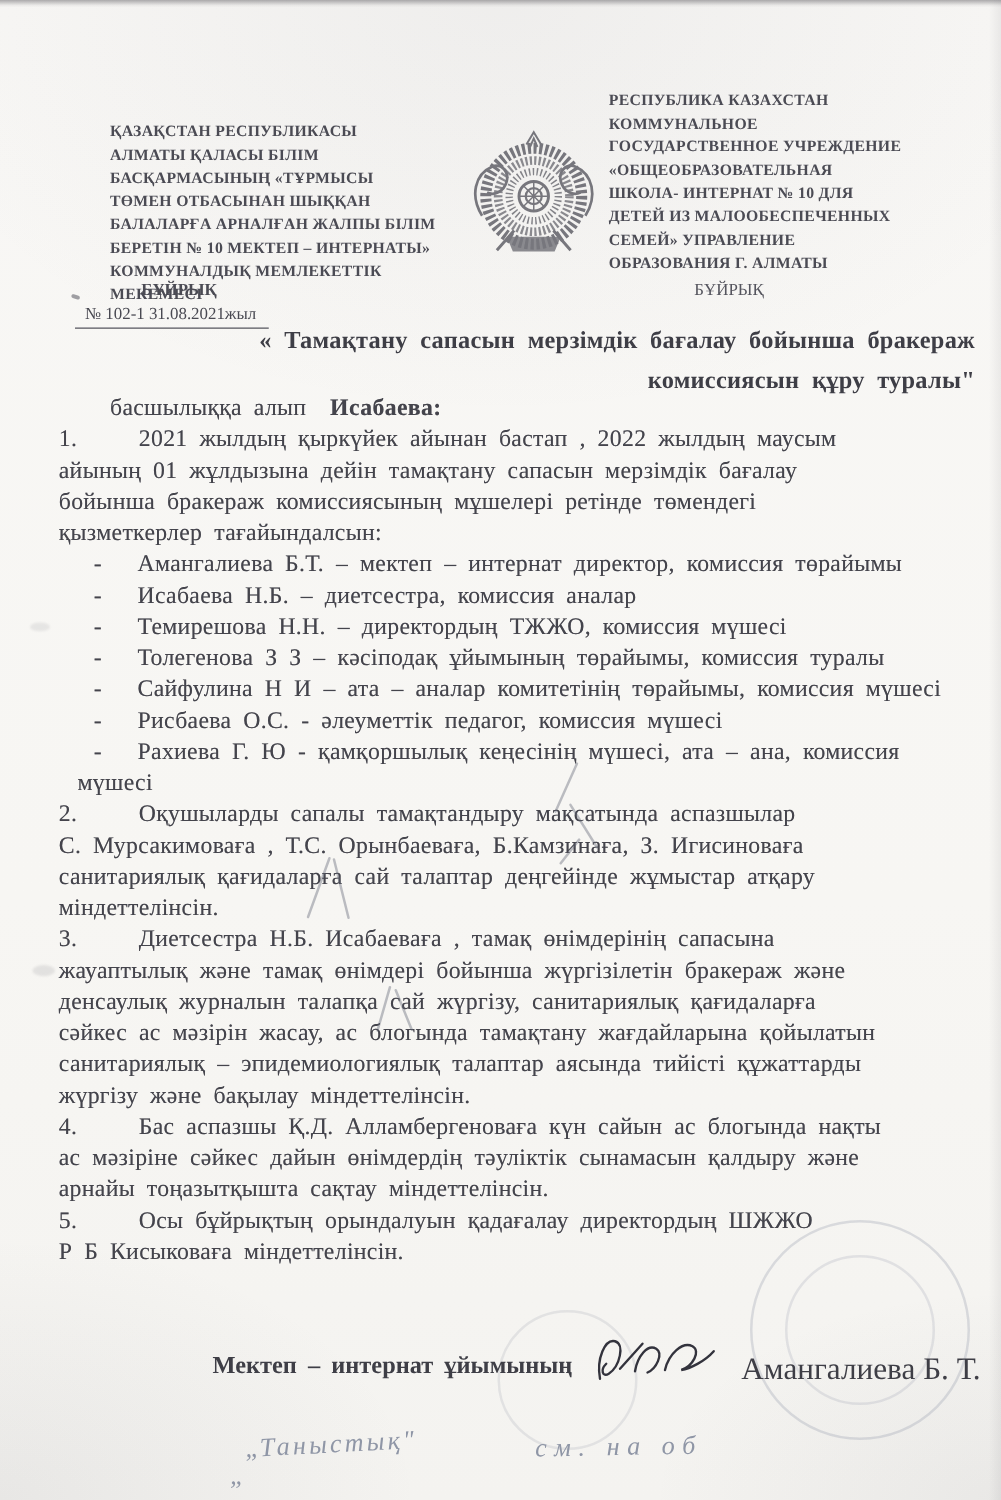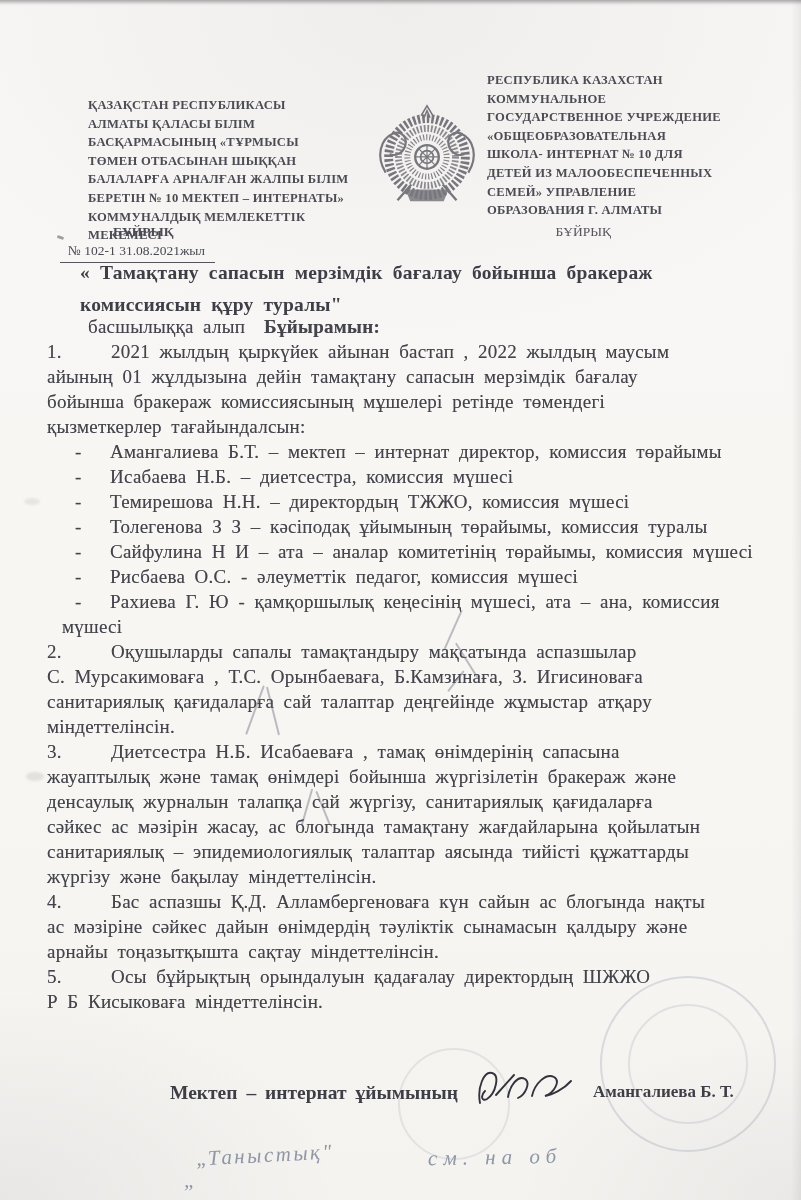--- a/index.html
+++ b/index.html
@@ -32,21 +32,21 @@
   
   .order-row{position:absolute;top:224px;left:0;width:714px;height:20px;
     font-weight:bold;font-size:13.5px;color:#4b4b54;}
   .order-kk{position:absolute;left:113px;}
   .order-ru{position:absolute;right:103px;font-weight:normal;color:#55555e;}
   .order-num{position:absolute;top:243px;left:60px;font-weight:normal;font-size:13.5px;
     color:#494952;padding:0 10px 3px 8px;border-bottom:1.6px solid #55555e;white-space:nowrap;}
 
   
   .title{position:absolute;top:257px;left:80px;width:700px;margin:0;
-    font-size:19.5px;line-height:32px;font-weight:bold;text-align:left;
+    font-size:19.5px;line-height:32px;font-weight:bold;text-align:right;
     color:#3e3e46;word-spacing:5px;letter-spacing:.2px;white-space:nowrap;}
 
   
   .body-text{position:absolute;left:47px;top:314px;width:720px;
     font-size:19px;line-height:25px;letter-spacing:.25px;word-spacing:4.5px;
     color:#44444c;text-shadow:0 0 .5px rgba(62,62,72,.45);}
   .blk{display:block;white-space:nowrap;}
   .intro{margin:0 0 0 41px;}
   .intro .first{text-indent:30px;}
   .item{position:relative;margin:0;}
@@ -54,21 +54,21 @@
   .item .lines{display:block;text-indent:64px;white-space:nowrap;}
   .members{list-style:none;margin:0;padding:0;}
   .members li{position:relative;margin-left:15px;}
   .members .dash{position:absolute;left:13px;top:0;}
   .members .mtxt{display:block;text-indent:48px;white-space:normal;max-width:700px;}
   .final-line b{letter-spacing:.3px;}
 
   
   .sig-title{position:absolute;left:170px;top:1082px;font-weight:bold;font-size:19.5px;
     color:#3e3e46;word-spacing:4px;white-space:nowrap;}
-  .sig-name{position:absolute;left:593px;top:1082px;font-weight:bold;font-size:17px;
+  .sig-name{position:absolute;left:593px;top:1082px;font-weight:normal;font-size:25px;
     color:#3e3e46;white-space:nowrap;}
   .sig-mark{position:absolute;left:472px;top:1063px;width:110px;height:52px;}
 
   
   .stamp{position:absolute;border-radius:50%;border:2px solid rgba(150,156,172,.30);}
   .stamp-outer{left:600px;top:976px;width:172px;height:172px;}
   .stamp-inner{left:628px;top:1004px;width:116px;height:116px;border-color:rgba(150,156,172,.22);}
   .stamp-small{left:398px;top:1048px;width:108px;height:108px;border-color:rgba(150,156,172,.20);}
 
   
@@ -126,36 +126,36 @@
   <div class="order-row">
     <span class="order-kk">БҰЙРЫҚ</span>
     <span class="order-ru">БҰЙРЫҚ</span>
   </div>
   <div class="order-num">№ 102-1   31.08.2021жыл</div>
 
   <h1 class="title">« Тамақтану   сапасын  мерзімдік  бағалау  бойынша  бракераж<br>комиссиясын   құру туралы"</h1>
 
   <div class="body-text">
     <p class="intro">
-      <span class="blk final-line"><span>басшылыққа  алып</span>&nbsp; <b>Бұйырамын:</b></span>
+      <span class="blk final-line"><span>басшылыққа  алып</span>&nbsp; <b>Исабаева:</b></span>
     </p>
 
     <div class="item">
       <span class="num">1.</span>
       <span class="lines">2021 жылдың  қыркүйек  айынан  бастап , 2022 жылдың  маусым<br>айының  01 жұлдызына  дейін  тамақтану   сапасын  мерзімдік  бағалау<br>бойынша   бракераж   комиссиясының  мұшелері  ретінде  төмендегі<br>қызметкерлер  тағайындалсын:</span>
     </div>
 
     <ul class="members">
       <li>
           <span class="dash">-</span>
           <span class="mtxt">Амангалиева Б.Т. – мектеп – интернат директор, комиссия  төрайымы</span>
         </li>
       <li>
           <span class="dash">-</span>
-          <span class="mtxt">Исабаева Н.Б. – диетсестра, комиссия мүшесі</span>
+          <span class="mtxt">Исабаева Н.Б. – диетсестра, комиссия аналар</span>
         </li>
       <li>
           <span class="dash">-</span>
           <span class="mtxt">Темирешова Н.Н.  – директордың  ТЖЖО, комиссия мүшесі</span>
         </li>
       <li>
           <span class="dash">-</span>
           <span class="mtxt">Толегенова З З – кәсіподақ ұйымының төрайымы, комиссия  туралы</span>
         </li>
       <li>

